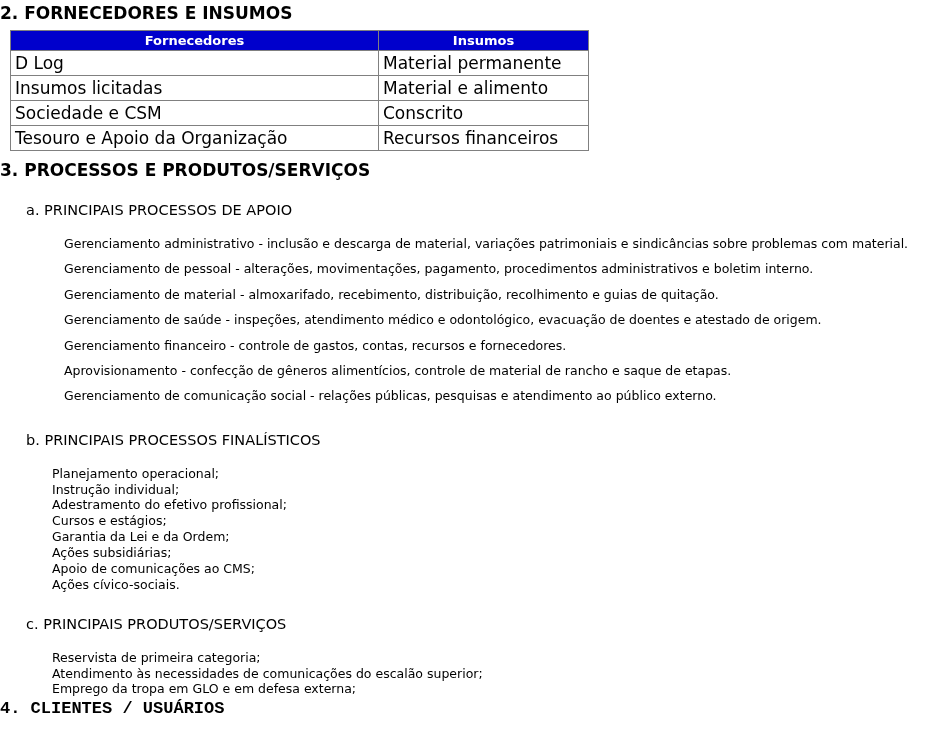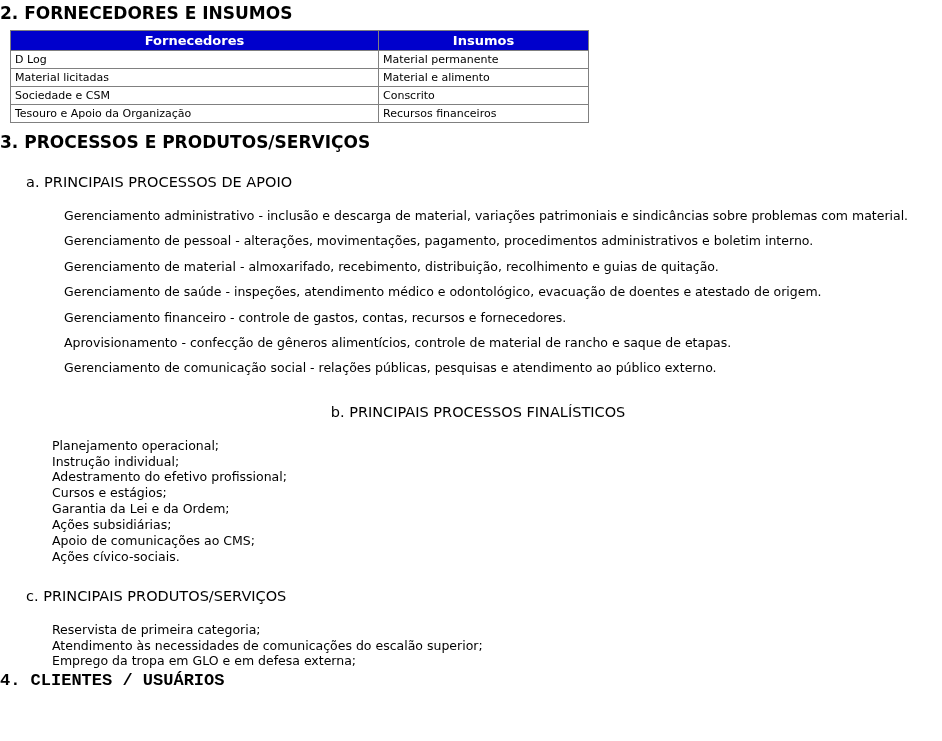--- a/index.html
+++ b/index.html
@@ -43,21 +43,21 @@
     color: #ffffff;
     font-weight: bold;
     font-size: 13px;
     text-align: center;
     padding: 2px 2px;
     border: 1px solid #808080;
   }
   table.suppliers td {
     border: 1px solid #808080;
     padding: 2px 4px;
-    font-size: 11px;
+    font-size: 17px;
     vertical-align: top;
     white-space: nowrap;
     overflow: hidden;
   }
   col.c1 { width: 368px; }
   col.c2 { width: 210px; }
 
   h3.sub-heading {
     font-size: 14.5px;
     font-weight: normal;
@@ -106,21 +106,21 @@
         <th>Fornecedores</th>
         <th>Insumos</th>
       </tr>
     </thead>
     <tbody>
       <tr>
         <td>D Log</td>
         <td>Material permanente</td>
       </tr>
       <tr>
-        <td>Material licitadas</td>
+        <td>Insumos licitadas</td>
         <td>Material e alimento</td>
       </tr>
       <tr>
         <td>Sociedade e CSM</td>
         <td>Conscrito</td>
       </tr>
       <tr>
         <td>Tesouro e Apoio da Organização</td>
         <td>Recursos financeiros</td>
       </tr>
@@ -134,21 +134,21 @@
   <ul class="proc-list">
     <li>Gerenciamento administrativo - inclusão e descarga de material, variações patrimoniais e sindicâncias sobre problemas com material.</li>
     <li>Gerenciamento de pessoal - alterações, movimentações, pagamento, procedimentos administrativos e boletim interno.</li>
     <li>Gerenciamento de material - almoxarifado, recebimento, distribuição, recolhimento e guias de quitação.</li>
     <li>Gerenciamento de saúde - inspeções, atendimento médico e odontológico, evacuação de doentes e atestado de origem.</li>
     <li>Gerenciamento financeiro - controle de gastos, contas, recursos e fornecedores.</li>
     <li>Aprovisionamento - confecção de gêneros alimentícios, controle de material de rancho e saque de etapas.</li>
     <li>Gerenciamento de comunicação social - relações públicas, pesquisas e atendimento ao público externo.</li>
   </ul>
 
-  <h3 class="sub-heading" style="padding-top:10px;text-align:center;">b. PRINCIPAIS PROCESSOS FINALÍSTICOS</h3>
+  <h3 class="sub-heading" style="padding-top:10px;">b. PRINCIPAIS PROCESSOS FINALÍSTICOS</h3>
 
   <ul class="tight-list">
     <li>Planejamento operacional;</li>
     <li>Instrução individual;</li>
     <li>Adestramento  do efetivo profissional;</li>
     <li>Cursos e estágios;</li>
     <li>Garantia da Lei e da Ordem;</li>
     <li>Ações subsidiárias;</li>
     <li>Apoio de comunicações ao CMS;</li>
     <li>Ações cívico-sociais.</li>

